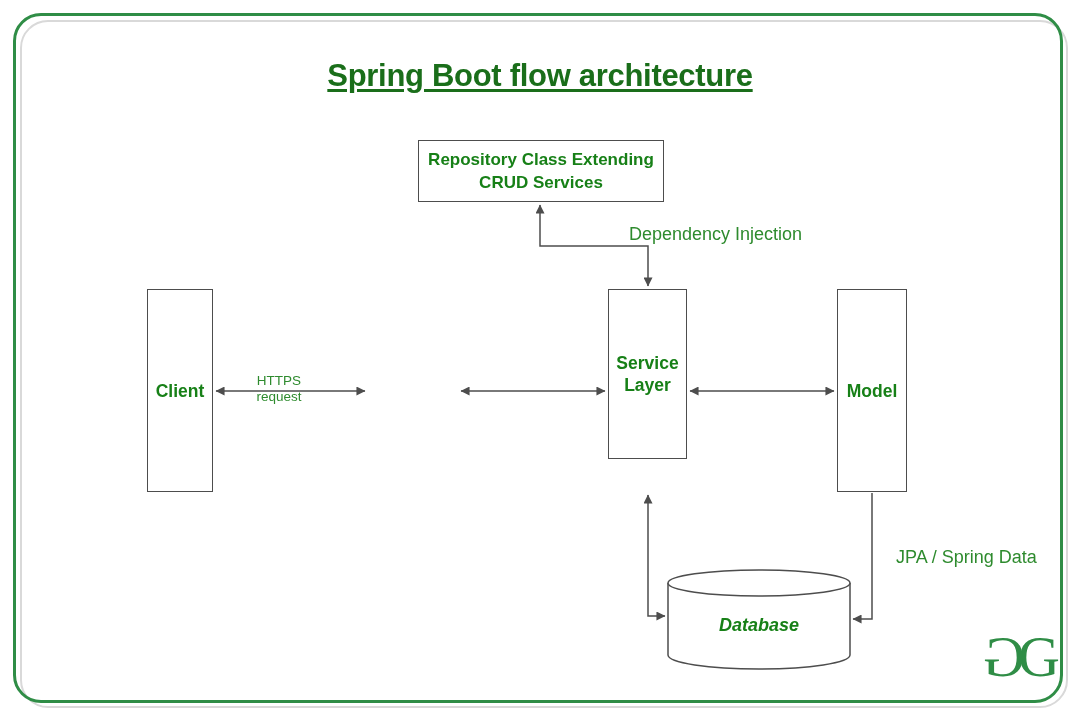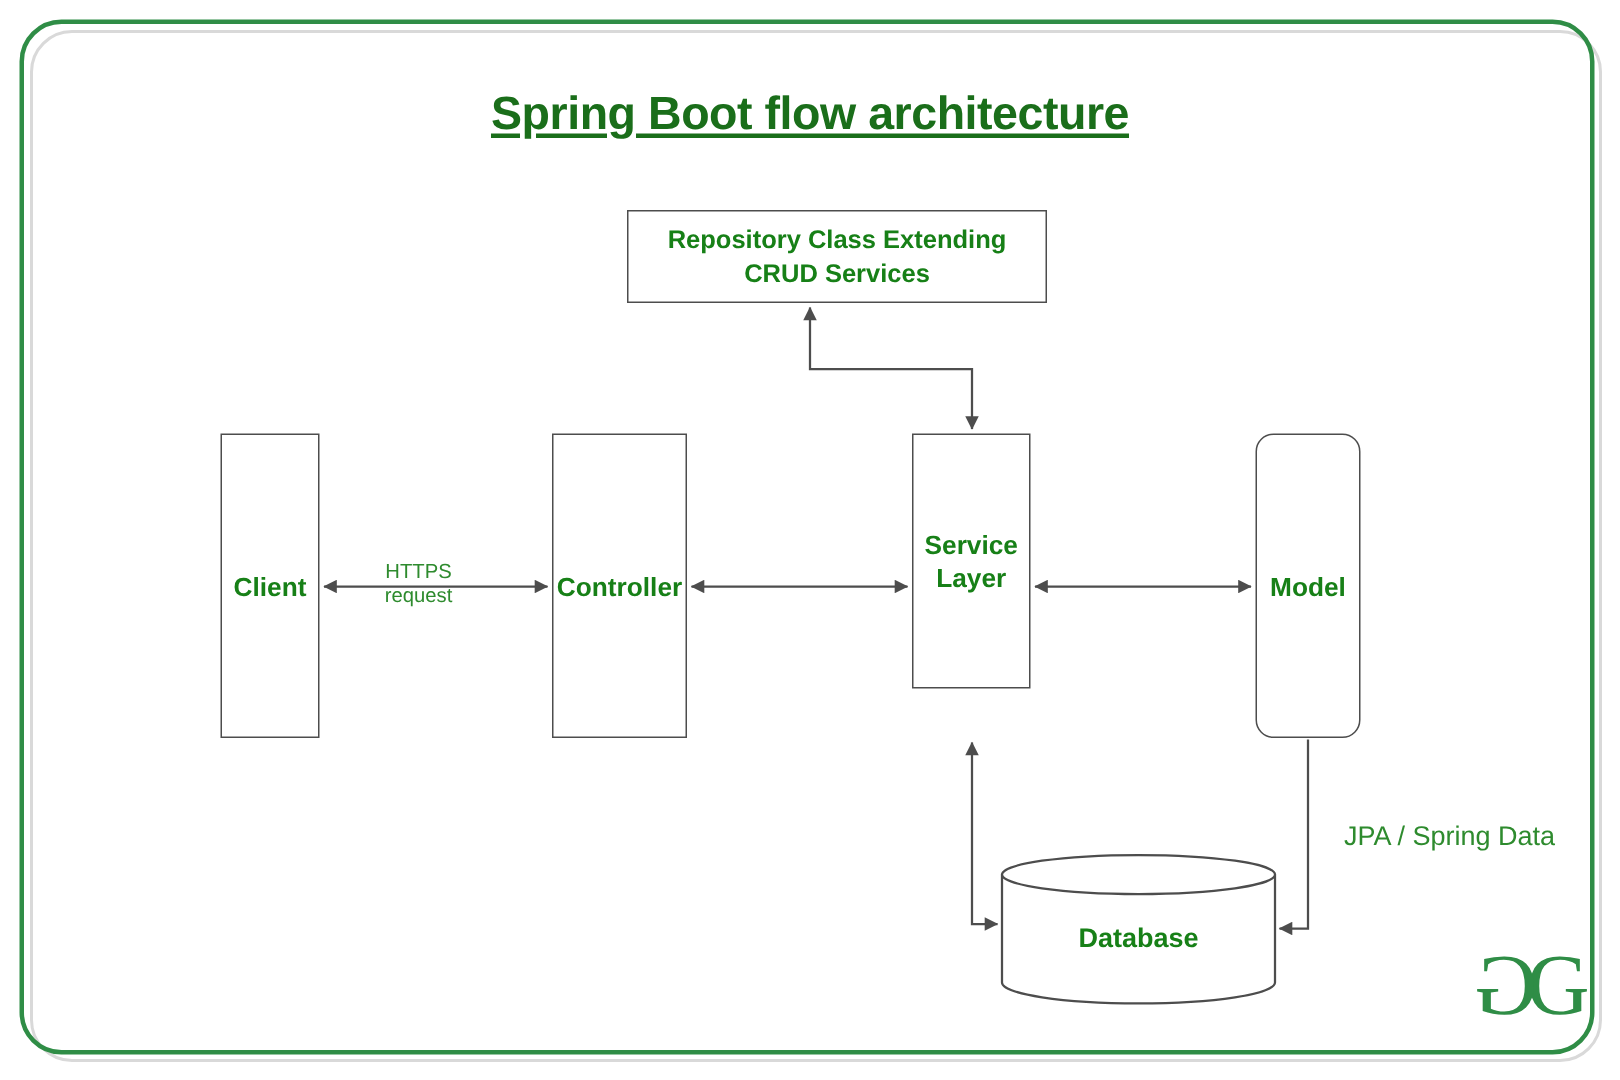--- a/index.html
+++ b/index.html
@@ -43,35 +43,35 @@
   .node {
     position: absolute;
     background: #ffffff;
     border: 1.5px solid #4d4d4d;
     display: flex; align-items: center; justify-content: center;
     text-align: center;
     color: #178017; font-weight: bold; font-size: 17.5px;
     line-height: 22px;
     box-sizing: border-box;
   }
-  .node-repository { left: 418px; top: 140px; width: 280px; height: 62px; font-size: 17px; line-height: 23px; padding: 0 8px; }
+  .node-repository { left: 418px; top: 140px; width: 246px; height: 62px; font-size: 17px; line-height: 23px; padding: 0 8px; }
   .node-client     { left: 147px; top: 289px; width: 66px;  height: 203px; }
   .node-controller { left: 368px; top: 289px; width: 90px;  height: 203px; }
   .node-service    { left: 608px; top: 289px; width: 79px;  height: 170px; }
-  .node-model      { left: 837px; top: 289px; width: 70px;  height: 203px; border-radius: 12px; }
+  .node-model      { left: 837px; top: 289px; width: 70px;  height: 203px; }
 
   
   .ann { position: absolute; color: #2e8b2e; font-size: 18px; line-height: 22px; }
   .ann-dependency { left: 629px; top: 223px; }
   .ann-jpa        { left: 872px; top: 546px; padding-left: 24px; }
   .ann-https      { left: 248px; top: 373px; width: 62px; text-align: center; font-size: 13.5px; line-height: 16px; }
 
   .database-label {
     position: absolute; left: 668px; top: 615px; width: 182px;
-    text-align: center; color: #178017; font-weight: bold; font-size: 18px;
+    text-align: center; color: #178017; font-weight: bold; font-size: 18px; font-style: italic;
   }
 
   
   .gfg-logo {
     position: absolute; left: 983px; top: 628px;
     color: #2f8d46;
     font-family: "Liberation Serif", "DejaVu Serif", serif;
     font-size: 58px; line-height: 58px; font-weight: normal;
     white-space: nowrap;
   }
@@ -117,32 +117,30 @@
   </svg>
 
   <div class="node node-repository">
     <span>Repository Class Extending CRUD Services</span>
   </div>
 
   <div class="node node-client">
     <span>Client</span>
   </div>
 
-  <div class="node node-controller">
-    <span>Controller</span>
-  </div>
 
   <div class="node node-service">
     <span>Service Layer</span>
   </div>
 
   <div class="node node-model">
     <span>Model</span>
   </div>
 
+  <div class="ann ann-dependency">Dependency Injection</div>
 
   <div class="ann ann-https">HTTPS request</div>
 
   <div class="ann ann-jpa">JPA / Spring Data</div>
 
   <div class="database-label">Database</div>
 
   <div class="gfg-logo">
     <span class="flip">G</span><span>G</span>
   </div>

